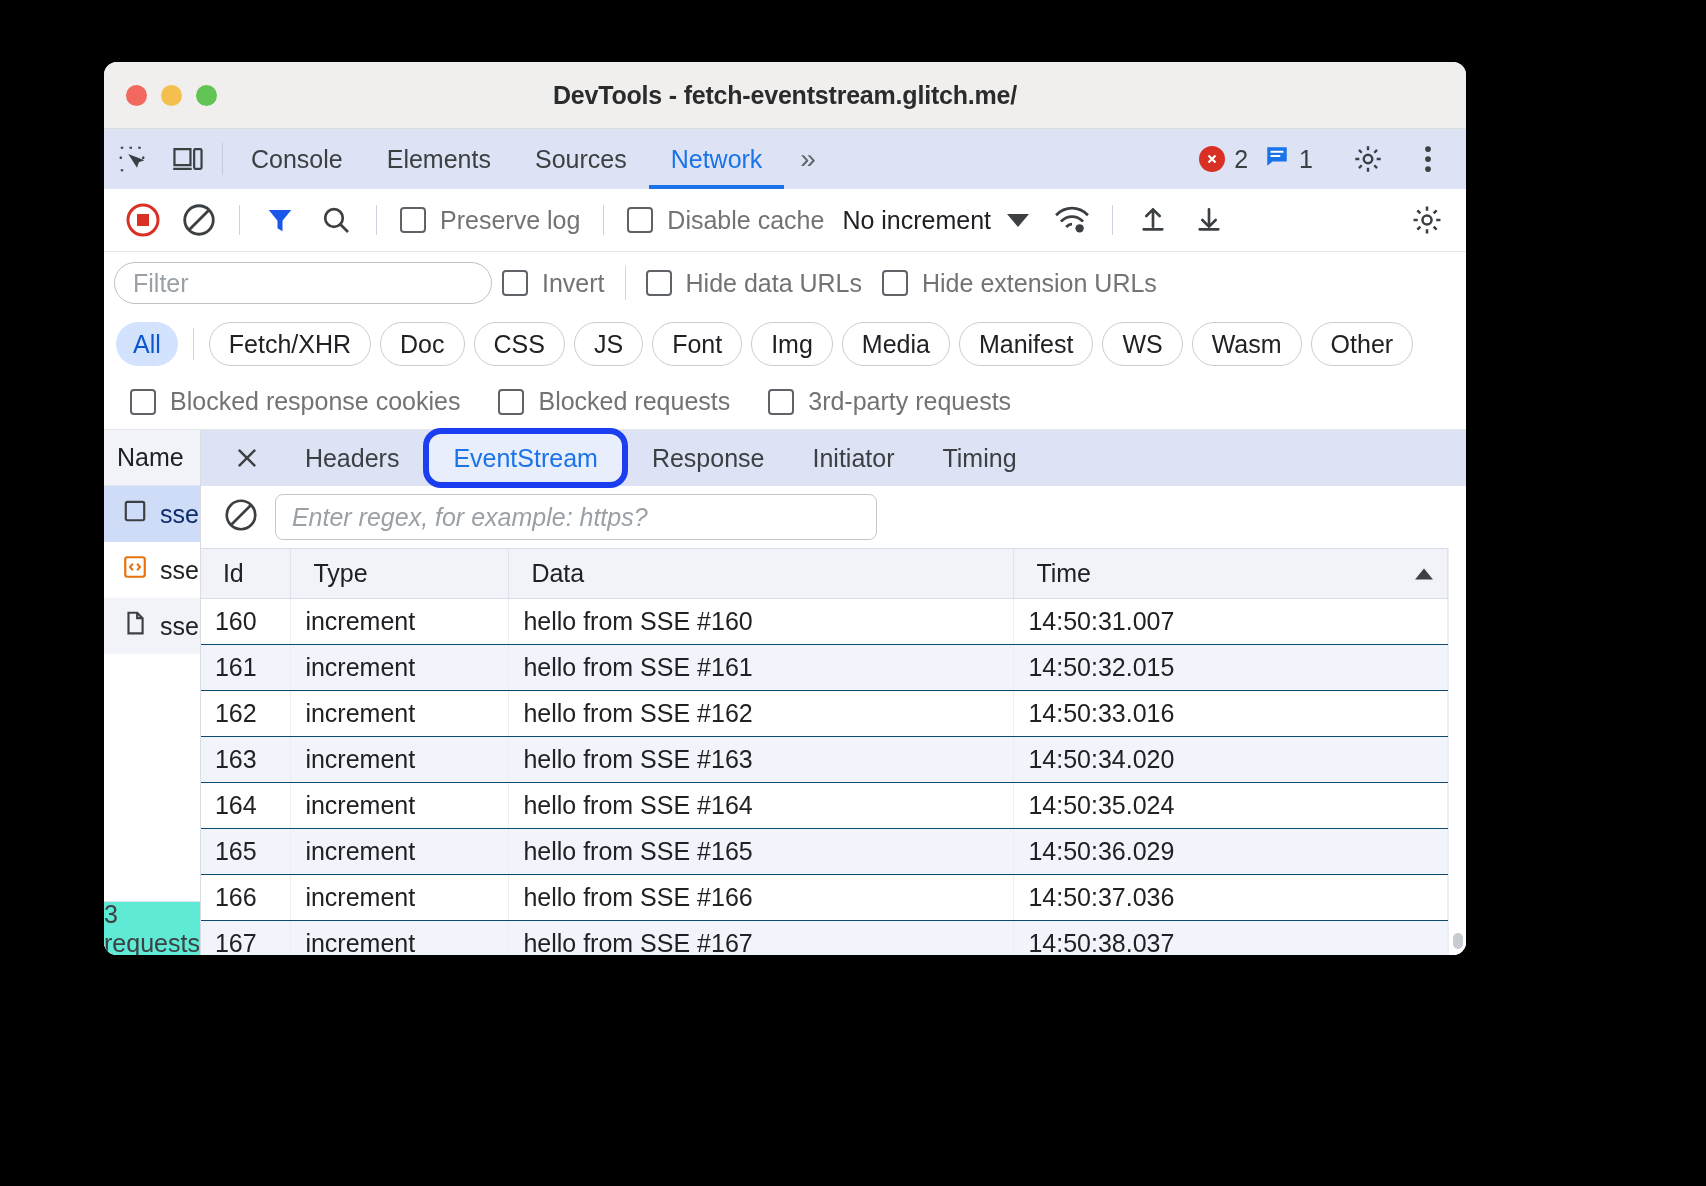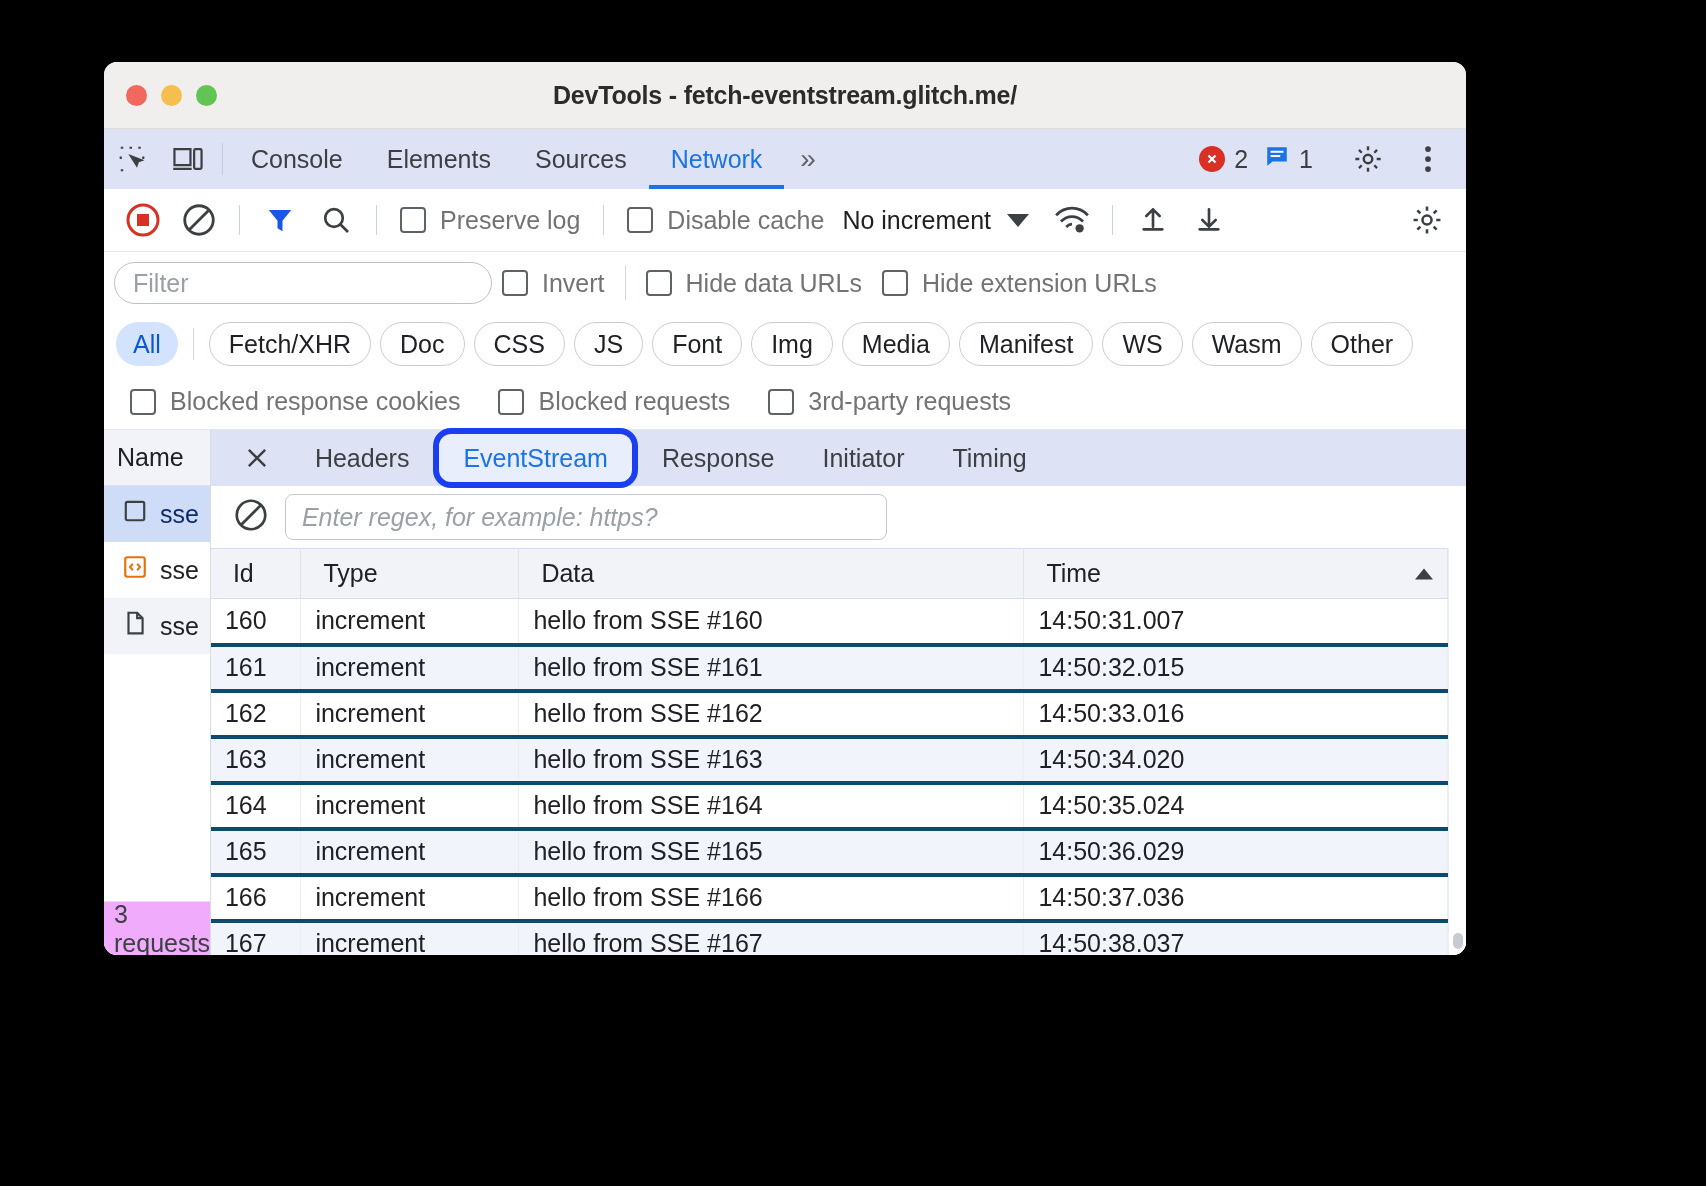--- a/index.html
+++ b/index.html
@@ -118,21 +118,21 @@
   .sb-head {
     height: 56px; background:#f1f3f9; border-bottom:1px solid #dfe3ec;
     display:flex; align-items:center; padding-left:13px; font-size:25px; color:#202124;
   }
   .sb-list { flex:1 1 auto; overflow:hidden; }
   .sb-item { height: 56px; display:flex; align-items:center; gap:12px; padding-left:18px; font-size:25px; color:#202124;}
   .sb-item.selected { background:#cfdcf8; color:#0d2b6b; }
   .sb-item.alt { background:#f1f3f9; }
   .sb-footer {
     height: 54px; border-top:1px solid #dfe3ec; display:flex; align-items:center;
-    justify-content:center; font-size:25px; color:#3c4043; background:#f0abfc;padding-left:10px;
+    justify-content:center; font-size:25px; color:#3c4043; background:#5eead4;
   }
 
   
   .detail { flex:1 1 auto; display:flex; flex-direction:column; min-width:0; background:#fff;}
   .detail-tabs {
     height: 56px; background:#dde3f5; display:flex; align-items:center; padding-left: 22px; gap:0;
     flex:0 0 auto; position:relative;
   }
   .dtab {
     font-size:25px; color:#3c4043; padding: 0 24px; height:48px; display:flex; align-items:center;
@@ -160,21 +160,21 @@
   .table-wrap { flex:1 1 auto; display:flex; min-height:0; }
   table.evt { width: 100%; border-collapse: collapse; table-layout: fixed; }
   table.evt th {
     background:#f1f3f9; font-weight: normal; font-size:25px; color:#202124;
     text-align:left; height:50px; padding-left: 22px;
     border-right:1px solid #dfe3ec; border-bottom:1px solid #d6dcea; border-top:1px solid #d6dcea;
     position: relative;
   }
   table.evt td {
     font-size:25px; color:#202124; height:46px; padding-left:14px;
-    border-right:1px solid #eceef3; border-bottom:4px solid #0c4a6e;
+    border-right:1px solid #eceef3; border-bottom:1px solid #0c4a6e;
     white-space:nowrap; overflow:hidden;
   }
   table.evt tbody tr:nth-child(even) td { background:#f1f4fa; }
   .sortarrow {
     position:absolute; right: 14px; top: 50%; transform: translateY(-50%);
     width:0;height:0;border-left:9px solid transparent;border-right:9px solid transparent;
     border-bottom:11px solid #3c4043;
   }
   .scrollcol { width: 18px; background:#fff; border-left:1px solid #eceef3; position:relative; flex:0 0 auto;}
   .scrollthumb { position:absolute; left:4px; bottom: 6px; width:10px; height:16px; background:#c8ccd2; border-radius:5px;}

